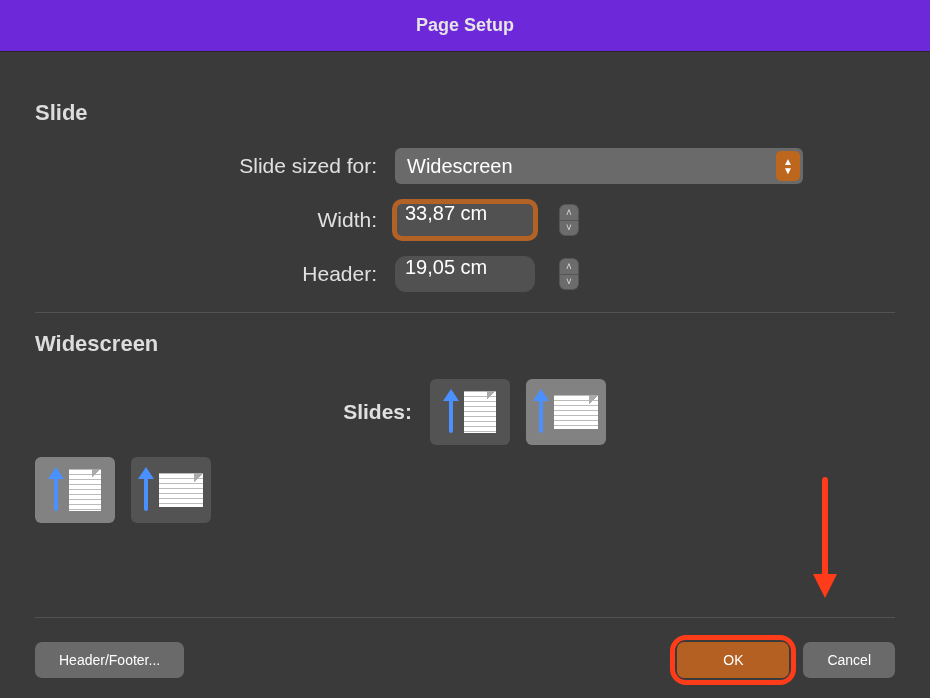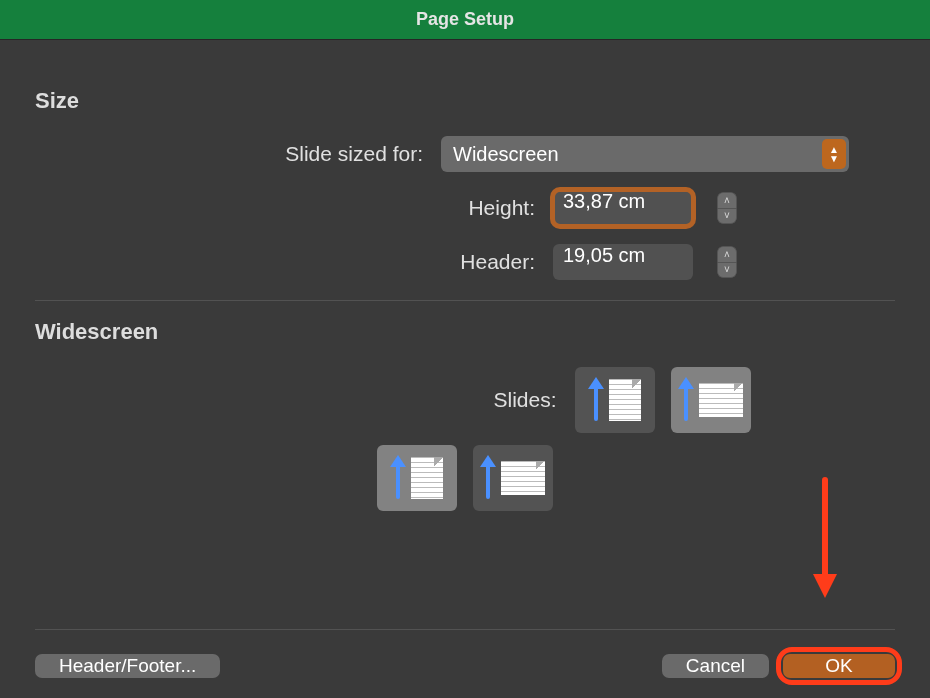--- a/index.html
+++ b/index.html
@@ -8,22 +8,22 @@
       padding: 0;
       width: 930px;
       height: 698px;
       background: #3a3a3a;
       font-family: -apple-system, "Helvetica Neue", Arial, sans-serif;
       color: #e5e5e5;
       overflow: hidden;
       position: relative;
     }
     .titlebar {
-      height: 40px;
-      background: #15803d;
+      height: 52px;
+      background: #6d28d9;
       display: flex;
       align-items: center;
       justify-content: center;
       font-size: 18px;
       font-weight: 600;
       color: #e5e5e5;
       border-bottom: 1px solid #262626;
     }
     .content {
       padding: 30px 35px 0 35px;
@@ -31,21 +31,20 @@
     .section-title {
       font-size: 22px;
       font-weight: 600;
       color: #ddd;
       margin: 18px 0 22px 0;
     }
     .row {
       display: flex;
       align-items: center;
       margin-bottom: 18px;
-      justify-content: center;
     }
     .label-col {
       width: 360px;
       text-align: right;
       padding-right: 18px;
       font-size: 21px;
       font-weight: 400;
       color: #e0e0e0;
     }
     .value-col {
@@ -88,21 +87,21 @@
     .numfield-wrap {
       display: flex;
       align-items: center;
       gap: 24px;
     }
     .numfield {
       width: 140px;
       height: 36px;
       background: #515151;
       border: none;
-      border-radius: 6px;
+      border-radius: 11px;
       padding: 0 10px;
       font-size: 20px;
       color: #fff;
     }
     .numfield.highlight {
       outline: 5px solid #b36226;
       outline-offset: -2px;
       border-radius: 7px;
     }
     .stepper {
@@ -215,26 +214,26 @@
       height: 1px;
       background: #525252;
       margin-bottom: 24px;
     }
     .footer-row {
       display: flex;
       align-items: center;
       gap: 14px;
     }
     .btn {
-      height: 24px;
+      height: 36px;
       padding: 0 24px;
       border-radius: 7px;
       background: #6a6a6a;
       color: #fff;
-      font-size: 19px;
+      font-size: 14px;
       border: none;
       display: inline-flex;
       align-items: center;
       justify-content: center;
       cursor: pointer;
     }
     .btn.primary {
       background: #b36022;
       min-width: 112px;
       position: relative;
@@ -254,37 +253,37 @@
       pointer-events: none;
     }
   </style>
 </head>
 <body>
 
 <div class="titlebar">Page Setup</div>
 
 <div class="content">
 
-  <div class="section-title">Size</div>
+  <div class="section-title">Slide</div>
 
   <div class="row">
     <div class="label-col">Slide sized for:</div>
     <div class="value-col">
       <div class="select">
         <span>Widescreen</span>
         <div class="select-arrow-box">
           <span class="chev">▲</span>
           <span class="chev">▼</span>
         </div>
       </div>
     </div>
   </div>
 
   <div class="row">
-    <div class="label-col">Height:</div>
+    <div class="label-col">Width:</div>
     <div class="value-col">
       <div class="numfield-wrap">
         <div class="numfield highlight">33,87 cm</div>
         <div class="stepper">
           <div class="step">˄</div>
           <div class="step">˅</div>
         </div>
       </div>
     </div>
   </div>
@@ -300,21 +299,21 @@
         </div>
       </div>
     </div>
   </div>
 
   <div class="divider"></div>
 
   <div class="section-title">Widescreen</div>
 
   <div class="row" style="margin-bottom:12px;">
-    <div class="label-col" style="width:395px;">Slides:</div>
+    <div class="label-col" style="width:395px;font-weight:bold;">Slides:</div>
     <div class="orient-buttons">
       <div class="orient-btn sel">
         <div class="orient-arrow">
             <div class="head"></div>
             <div class="shaft"></div>
           </div>
         <div class="page-portrait page-lines page-corner"></div>
       </div>
       <div class="orient-btn unsel">
         <div class="orient-arrow">
@@ -349,19 +348,19 @@
 <svg class="annotation-arrow" width="40" height="140">
   <line x1="20" y1="10" x2="20" y2="110" stroke="#ff3c1a" stroke-width="6" stroke-linecap="round"></line>
   <polygon points="8,104 32,104 20,128" fill="#ff3c1a"></polygon>
 </svg>
 
 <div class="footer">
   <div class="footer-divider"></div>
   <div class="footer-row">
     <button class="btn">Header/Footer...</button>
     <div class="spacer"></div>
-    <button class="btn">Cancel</button>
     <button class="btn primary">
       <span>OK</span>
       <span class="ok-highlight"></span>
     </button>
+    <button class="btn">Cancel</button>
   </div>
 </div>
 
 </body></html>

